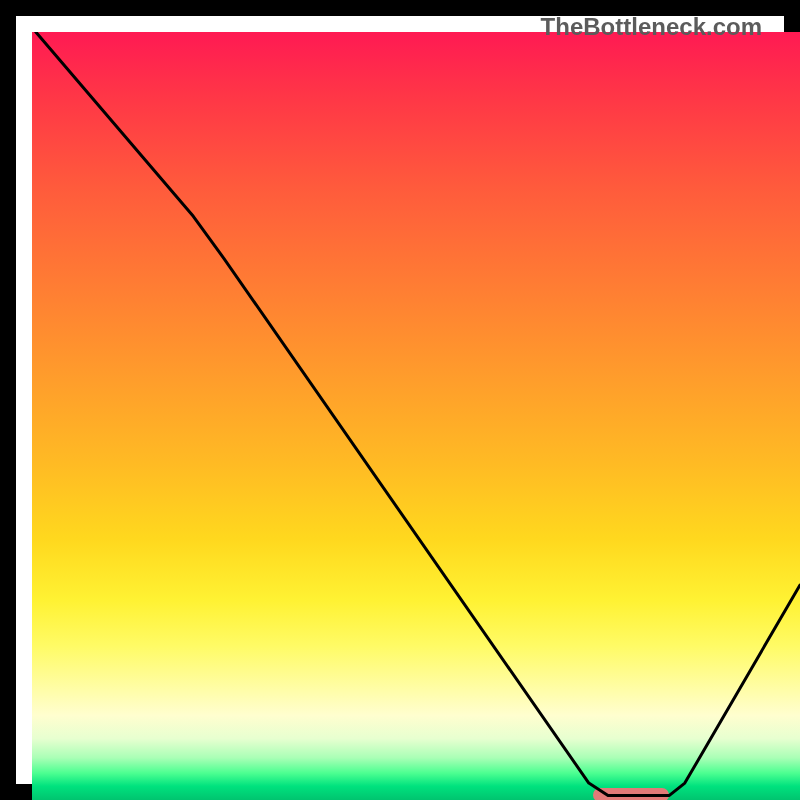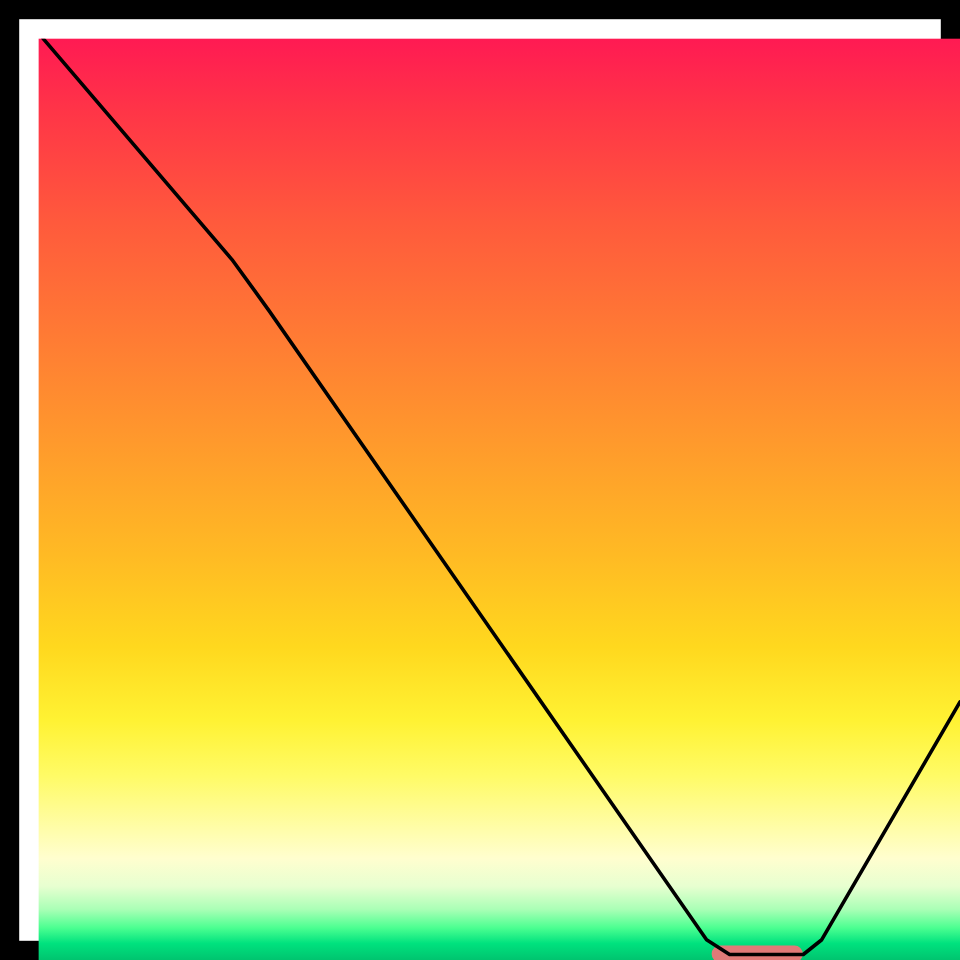--- a/index.html
+++ b/index.html
@@ -76,20 +76,21 @@
     background: #e17a78;
     border-radius: 7px;
     z-index: 2;
   }
 </style>
 </head>
 <body>
 
 <div class="frame">
 
+  <div class="watermark">TheBottleneck.com</div>
 
   <div class="plot-area">
 
     <div class="gradient"></div>
 
     <div class="marker" id="optimal-marker" style="left: 560.64px; width: 76.8px; top: 756.392px; height: 14px;"></div>
 
     <svg class="curve" viewBox="0 0 768 768" preserveAspectRatio="none">
       <path id="curve-path" d="M 3.8 0.0 L 161.3 184.3 L 192.0 226.6 L 556.8 751.1 L 576.0 763.4 L 637.4 763.4 L 652.8 751.1 L 768.0 553.0" stroke="#000000" stroke-width="3" fill="none" stroke-linecap="round" stroke-linejoin="round"></path>
     </svg>

